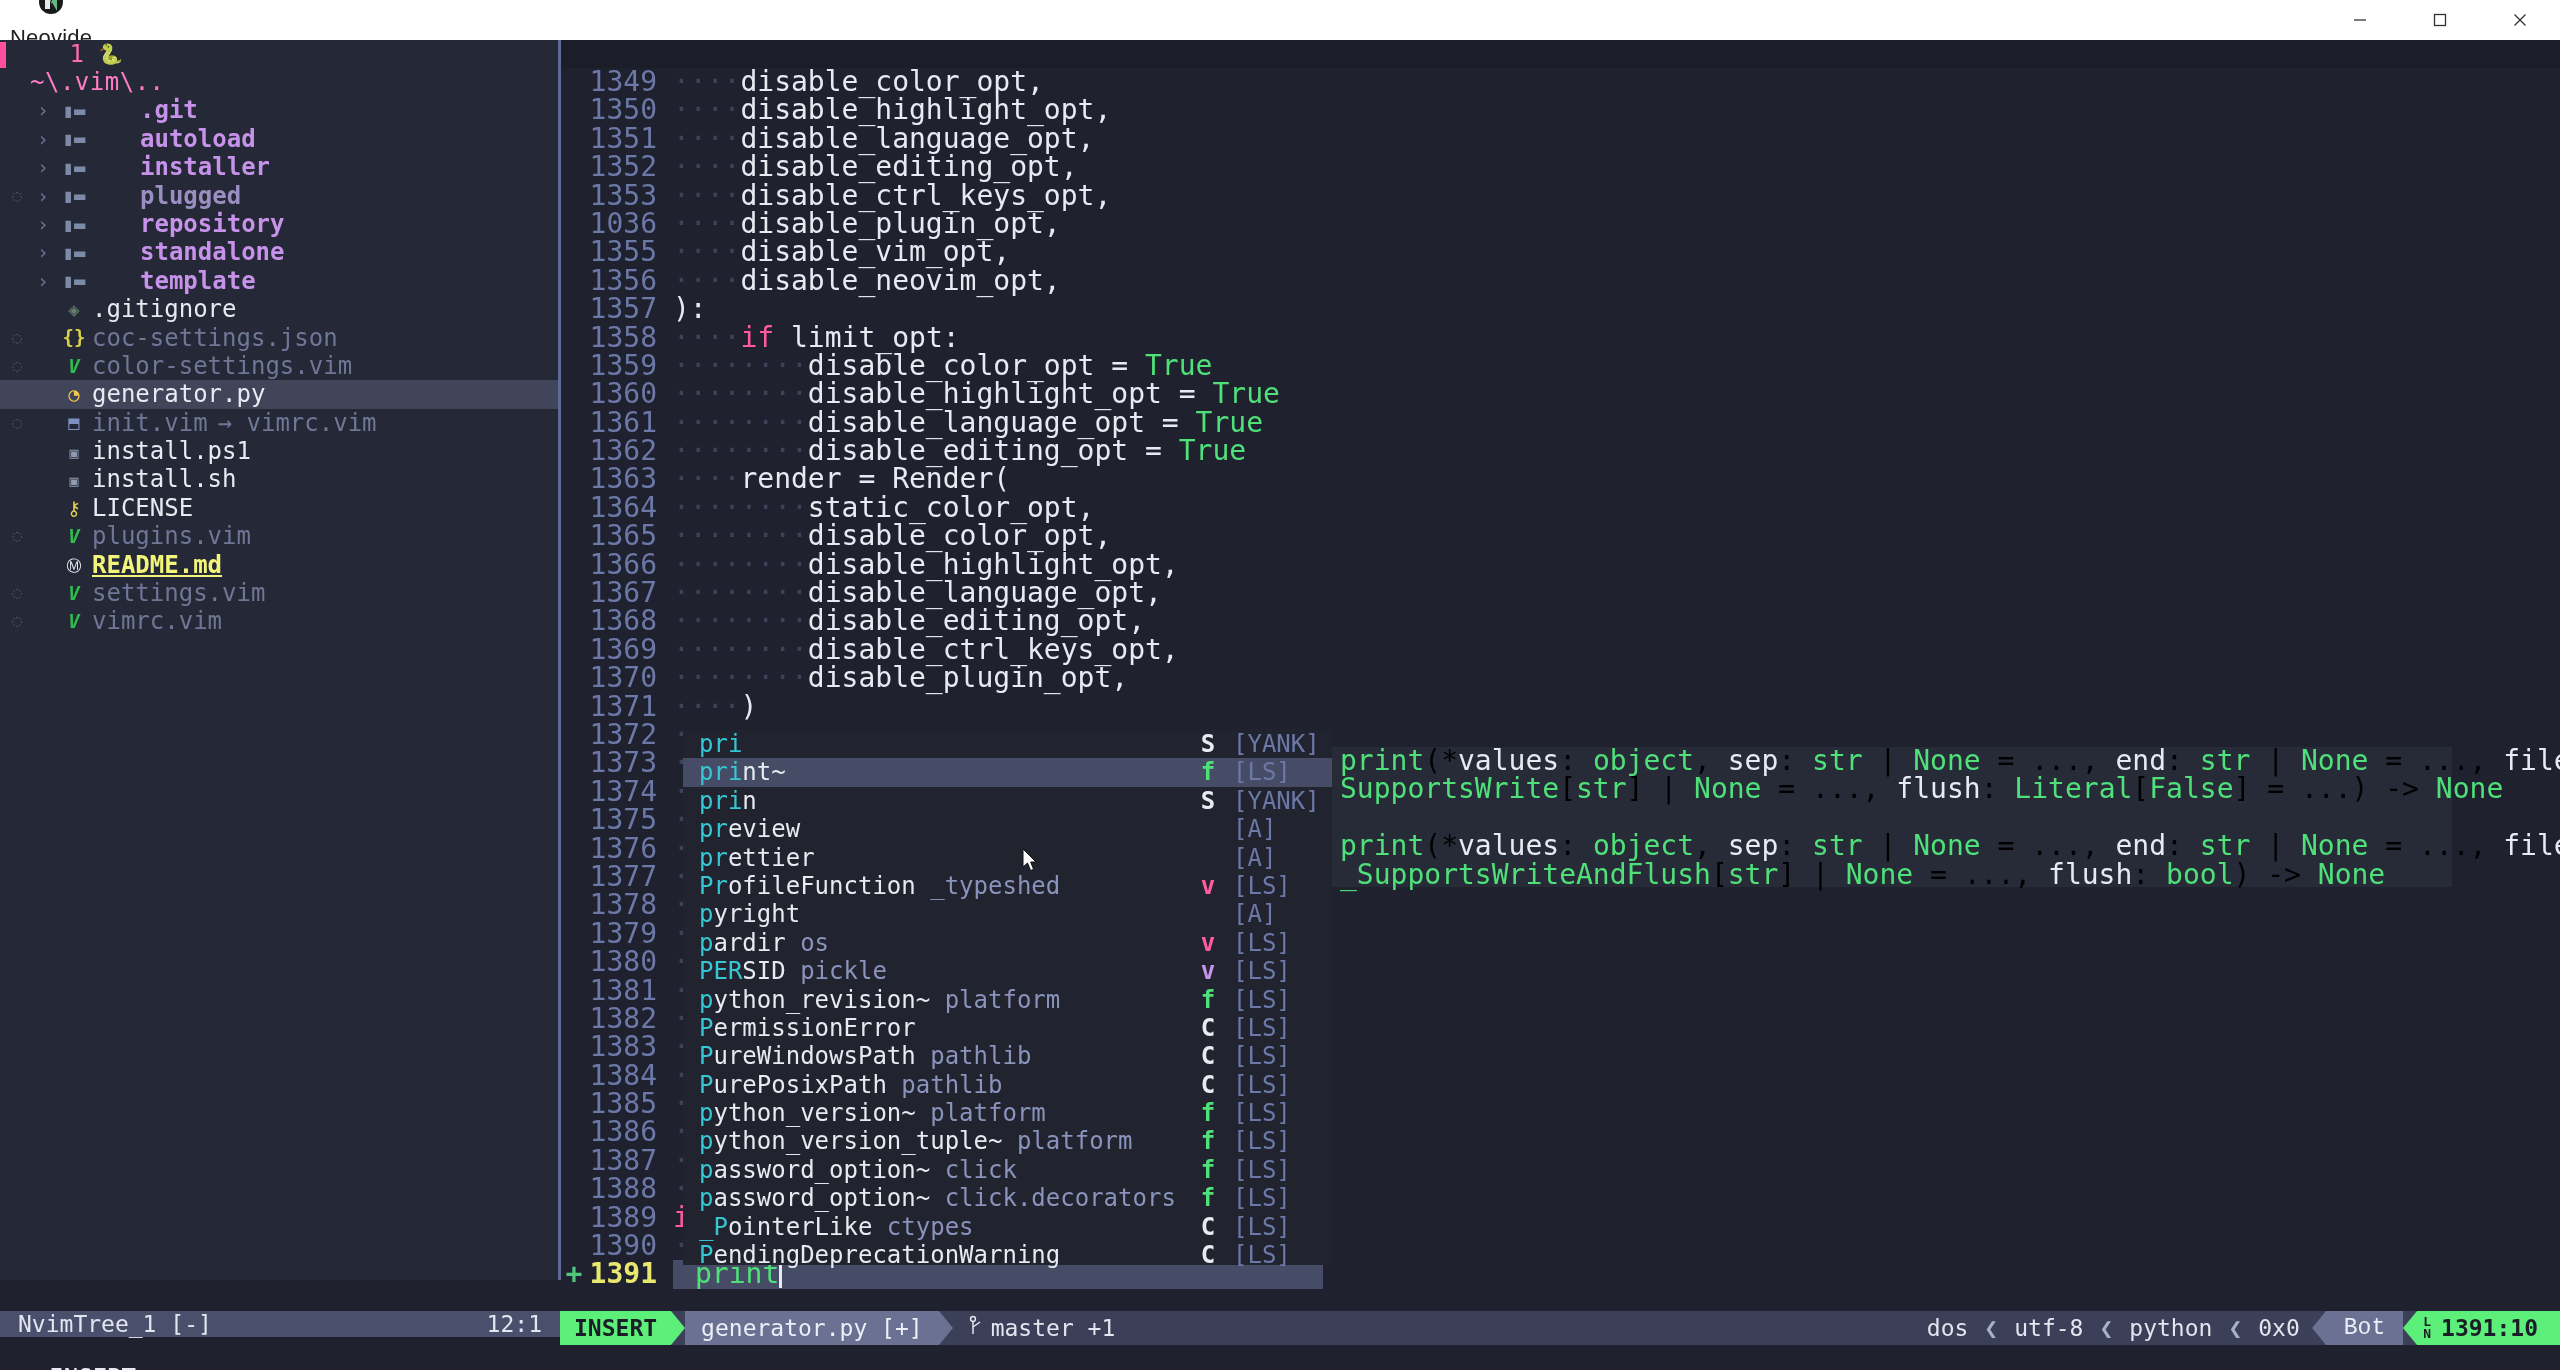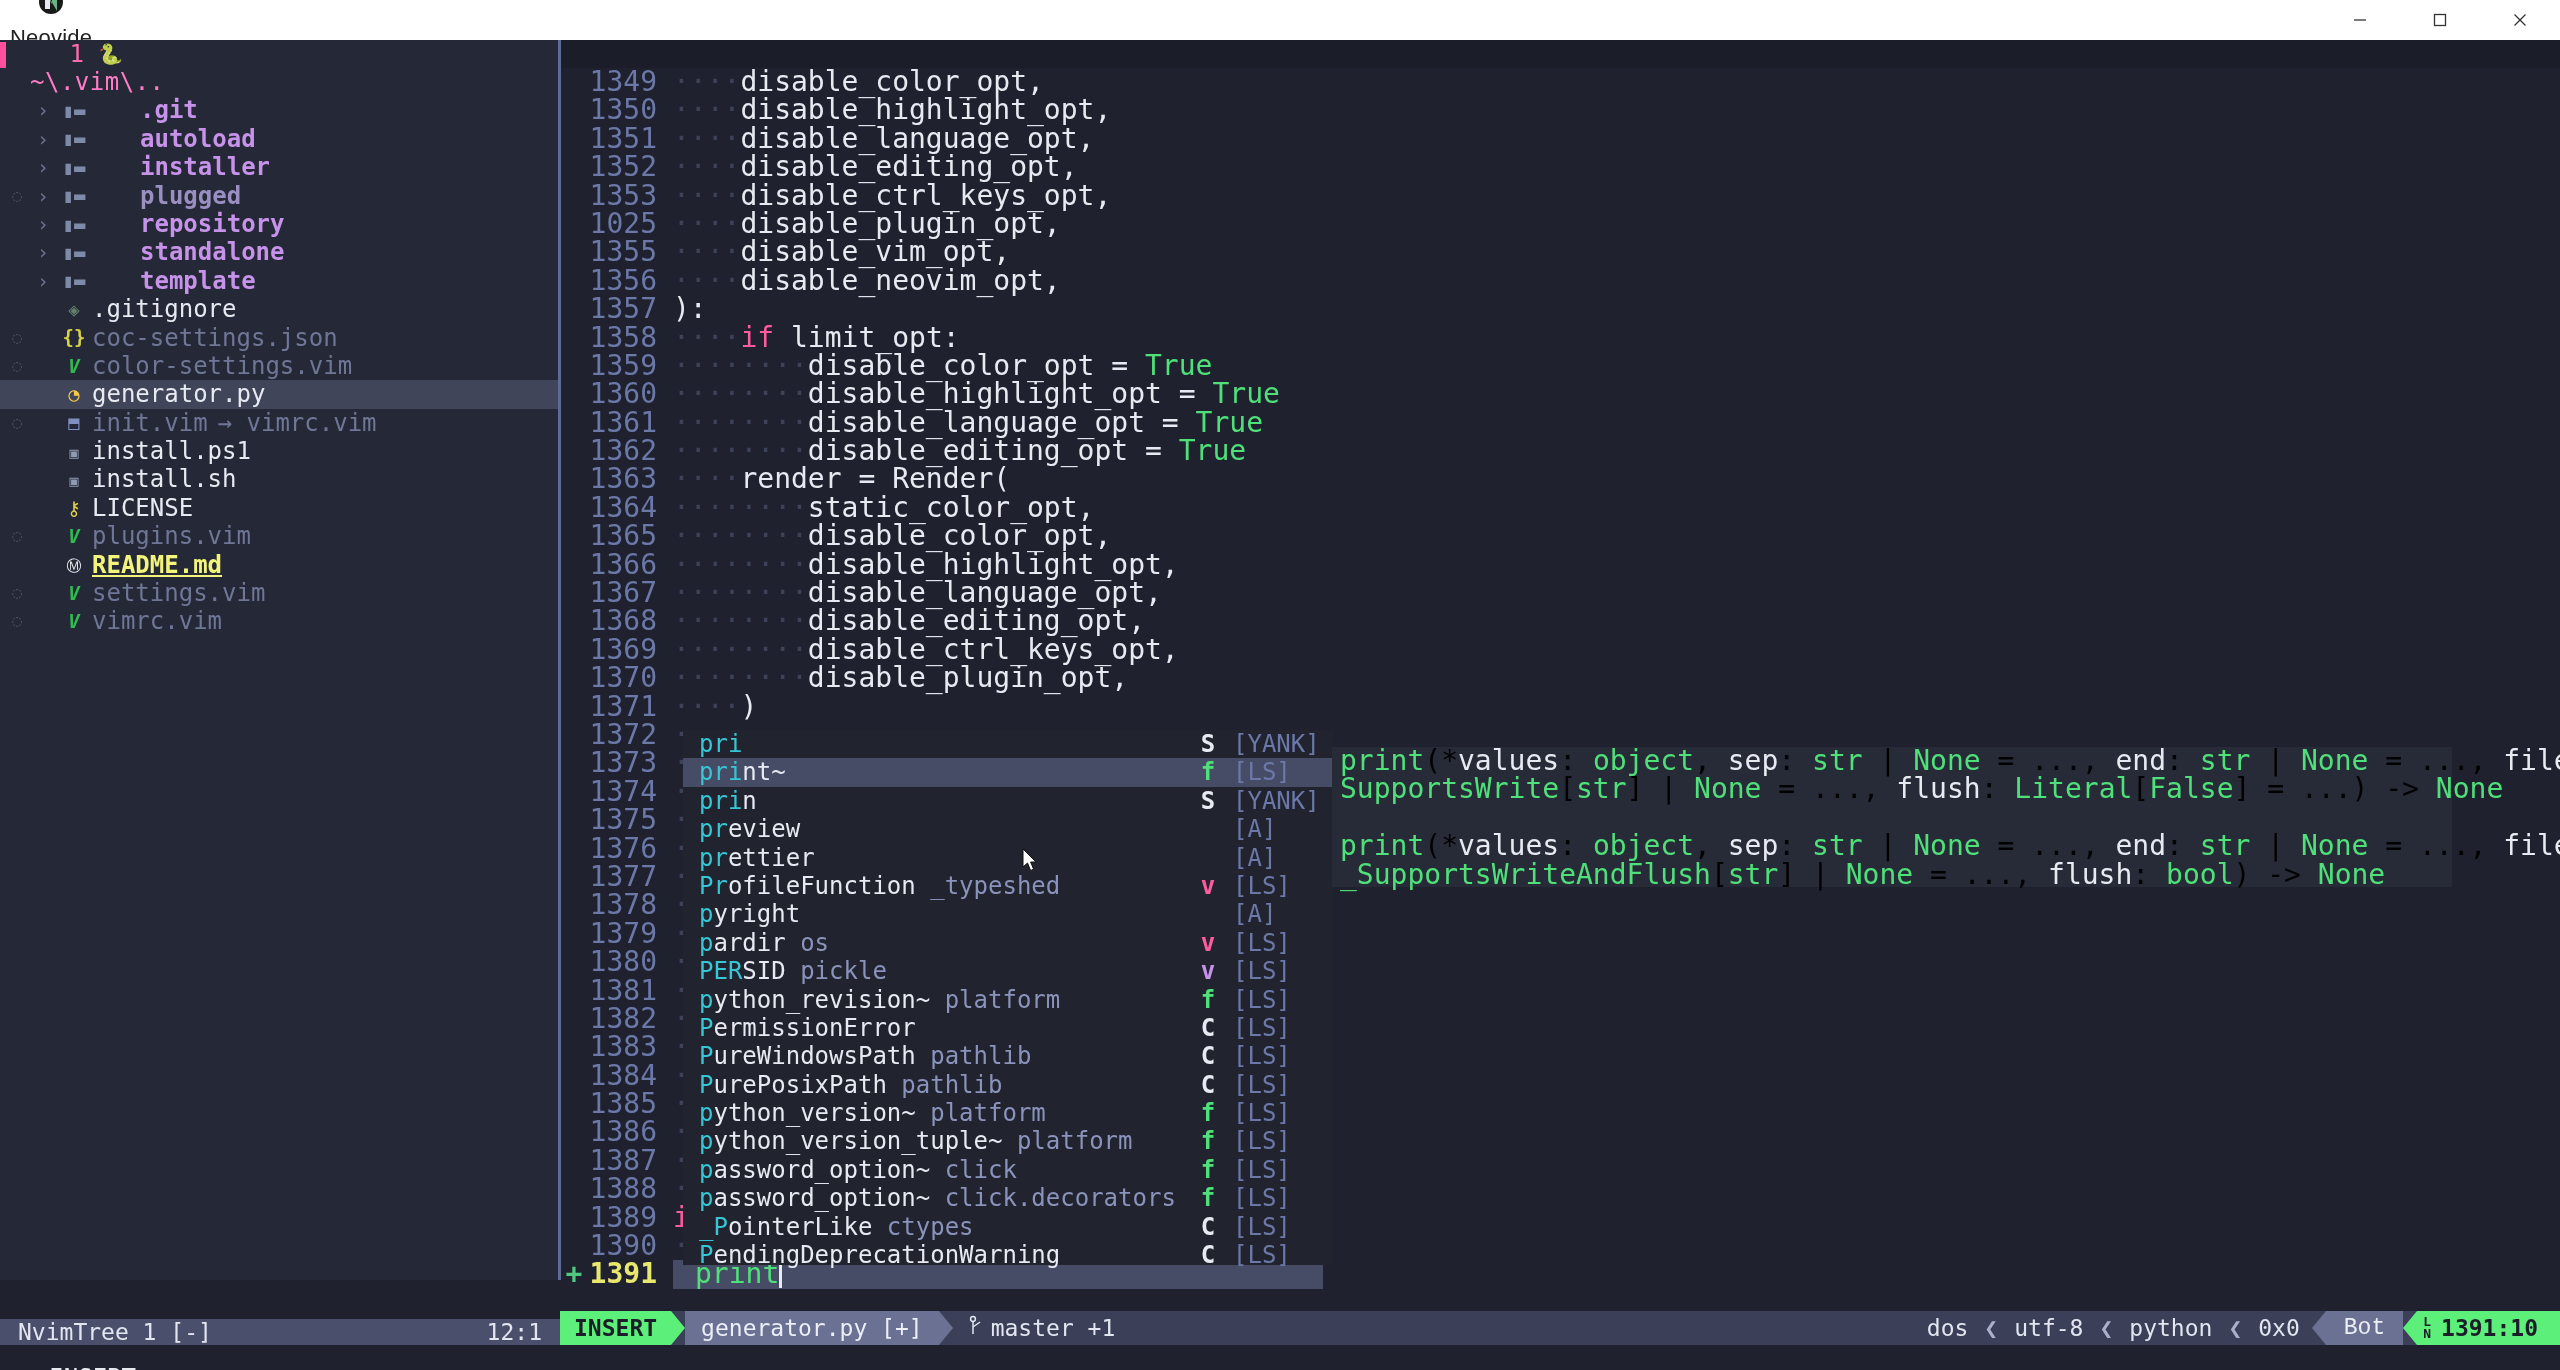--- a/index.html
+++ b/index.html
@@ -167,21 +167,21 @@
     line-height: 28.4px;
   }
   .doc-line { white-space: pre; padding-left: 8px; }
   .d-g { color: #4fe07a; }
   .d-w { color: #e8eaf2; }
 
   
   #statusline {
     position: absolute; left: 0; top: 1271px;
     width: 2560px; height: 34px;
-    display: flex; align-items: flex-end;
+    display: flex; align-items: flex-start;
     font-size: 23px;
   }
   #sl-tree {
     width: 560px; background: #4a4f6b; color: #e3e6f0;
     display: flex; align-items: center; justify-content: space-between;
     padding: 0 18px;
   }
   #sl-main {
     flex: 1 1 auto; background: #3b3f57; display: flex; align-items: center;
     position: relative;
@@ -398,21 +398,21 @@
   <div id="split-bar"></div>
 
   <div id="code-topstrip"></div>
   <div id="codepane">
     <div id="code-lines">
         <div class="code-row"><span class="ln">1349</span><span class="code-txt"><span class="ind">····</span><span class="kw-white">disable_color_opt,</span></span></div>
         <div class="code-row"><span class="ln">1350</span><span class="code-txt"><span class="ind">····</span><span class="kw-white">disable_highlight_opt,</span></span></div>
         <div class="code-row"><span class="ln">1351</span><span class="code-txt"><span class="ind">····</span><span class="kw-white">disable_language_opt,</span></span></div>
         <div class="code-row"><span class="ln">1352</span><span class="code-txt"><span class="ind">····</span><span class="kw-white">disable_editing_opt,</span></span></div>
         <div class="code-row"><span class="ln">1353</span><span class="code-txt"><span class="ind">····</span><span class="kw-white">disable_ctrl_keys_opt,</span></span></div>
-        <div class="code-row"><span class="ln">1025</span><span class="code-txt"><span class="ind">····</span><span class="kw-white">disable_plugin_opt,</span></span></div>
+        <div class="code-row"><span class="ln">1036</span><span class="code-txt"><span class="ind">····</span><span class="kw-white">disable_plugin_opt,</span></span></div>
         <div class="code-row"><span class="ln">1355</span><span class="code-txt"><span class="ind">····</span><span class="kw-white">disable_vim_opt,</span></span></div>
         <div class="code-row"><span class="ln">1356</span><span class="code-txt"><span class="ind">····</span><span class="kw-white">disable_neovim_opt,</span></span></div>
         <div class="code-row"><span class="ln">1357</span><span class="code-txt"><span class="kw-white">):</span></span></div>
         <div class="code-row"><span class="ln">1358</span><span class="code-txt"><span class="ind">····</span><span class="kw-pink">if </span><span class="kw-white">limit_opt:</span></span></div>
         <div class="code-row"><span class="ln">1359</span><span class="code-txt"><span class="ind">········</span><span class="kw-white">disable_color_opt = </span><span class="kw-green">True</span></span></div>
         <div class="code-row"><span class="ln">1360</span><span class="code-txt"><span class="ind">········</span><span class="kw-white">disable_highlight_opt = </span><span class="kw-green">True</span></span></div>
         <div class="code-row"><span class="ln">1361</span><span class="code-txt"><span class="ind">········</span><span class="kw-white">disable_language_opt = </span><span class="kw-green">True</span></span></div>
         <div class="code-row"><span class="ln">1362</span><span class="code-txt"><span class="ind">········</span><span class="kw-white">disable_editing_opt = </span><span class="kw-green">True</span></span></div>
         <div class="code-row"><span class="ln">1363</span><span class="code-txt"><span class="ind">····</span><span class="kw-white">render = Render(</span></span></div>
         <div class="code-row"><span class="ln">1364</span><span class="code-txt"><span class="ind">········</span><span class="kw-white">static_color_opt,</span></span></div>

